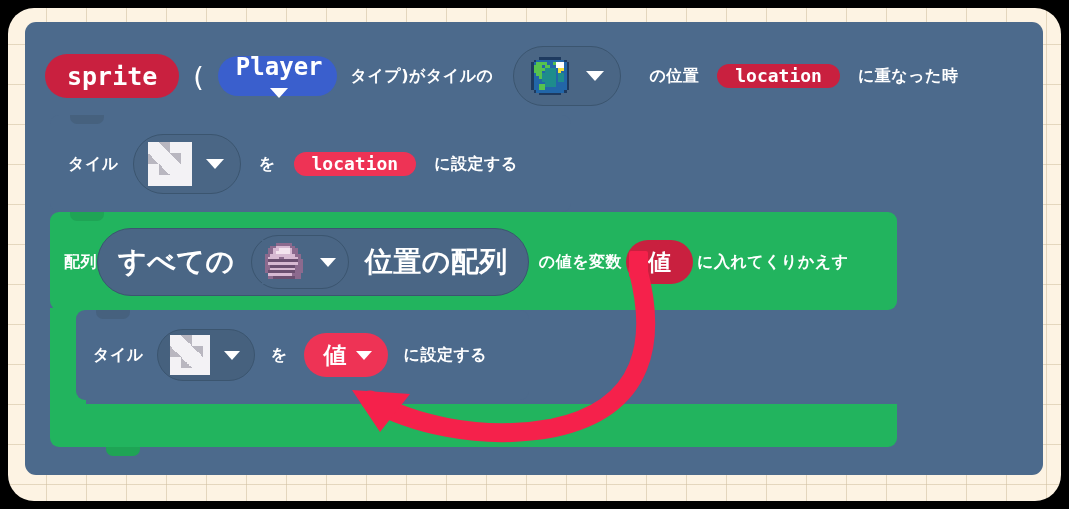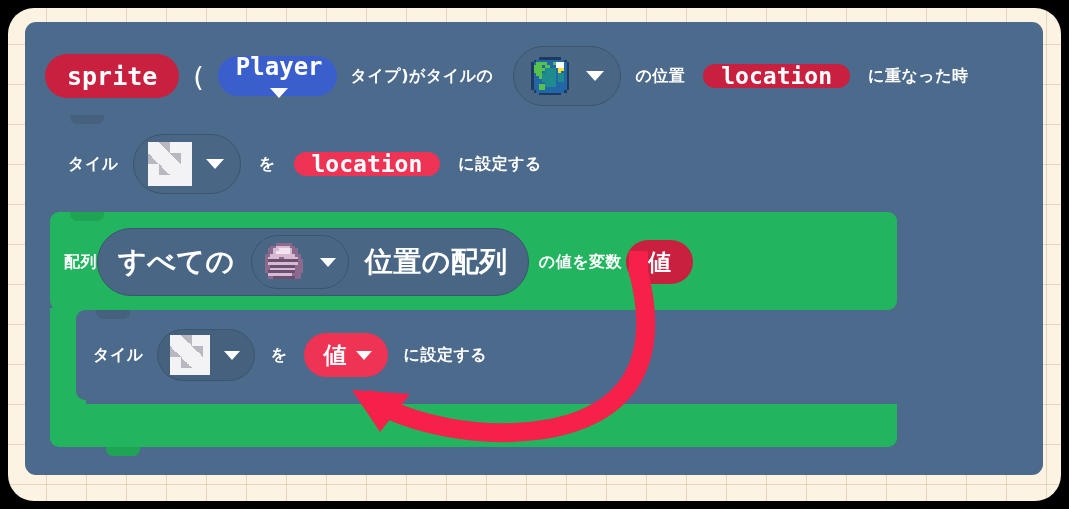--- a/index.html
+++ b/index.html
@@ -80,21 +80,21 @@
     color: #FFFFFF;
     font-family: "DejaVu Sans Mono", "Liberation Mono", monospace;
     font-weight: bold;
     line-height: 1;
   }
   .chip.crimson { background: #C9203F; }
   .chip.pink    { background: #EE3355; }
   .chip.blue    { background: #3A5FCD; flex-direction: column; }
 
   .chip.sprite   { font-size: 25px; padding: 0 22px; height: 44px; }
-  .chip.location { font-size: 23px; padding: 0 18px; height: 24px; }
+  .chip.location { font-size: 18px; padding: 0 18px; height: 24px; }
   .chip.dd       { font-size: 24px; padding: 0 14px 0 18px; height: 40px; gap: 9px; }
 
   
   .chip.jpchip {
     font-family: "DejaVu Sans", "Liberation Sans", sans-serif;
     font-size: 23px;
   }
 
   
   .tileslot {
@@ -217,21 +217,21 @@
               <rect x="10" y="3" width="3" height="2" fill="#FFFFFF"></rect>
               <rect x="11" y="5" width="2" height="1" fill="#F0E03A"></rect>
               <rect x="11" y="6" width="1" height="1" fill="#F0E03A"></rect>
               <rect x="4" y="11" width="2" height="2" fill="#56C24E"></rect>
             </g>
           </svg>
         </span>
         <span class="caret"></span>
       </span>
 
-      <span class="jp" style="margin-left:0;">の位置</span>
+      <span class="jp" style="margin-left:14px;">の位置</span>
       <span class="chip crimson location" style="margin-left:4px;">location</span>
       <span class="jp" style="margin-left:4px;">に重なった時</span>
     </div>
 
     <div class="blk" style="left:42px; top:107px; width:521px; height:97px;">
     </div>
     <div class="notch outward" style="left:62px; top:107px; background:#46617E;"></div>
 
     <div class="row" style="left:60px; top:132px; height:48px; gap:14px;">
       <span class="jp">タイル</span>
@@ -292,20 +292,21 @@
                 <rect x="4" y="13" width="8" height="1"></rect>
               </g>
             </svg>
           </span>
           <span class="caret small"></span>
         </span>
         <span class="jp small">位置の配列</span>
       </span>
       <span class="jp" style="margin-left:10px;">の値を変数</span>
       <span class="chip crimson jpchip" style="height:44px; padding:0 22px; margin-left:4px;">値</span>
+      <span class="jp" style="margin-left:4px;">に入れてくりかえす</span>
     </div>
 
     <div class="blk" style="left:68px; top:302px; width:453px; height:90px;">
     </div>
     <div class="notch outward" style="left:88px; top:302px; background:#46617E;"></div>
 
     <div class="row" style="left:85px; top:324px; height:46px; gap:13px;">
       <span class="jp">タイル</span>
       <span class="tileslot inner" style="padding:5px 14px 5px 12px;">
         <span class="tile checker" style="width:40px;height:40px;"></span>

